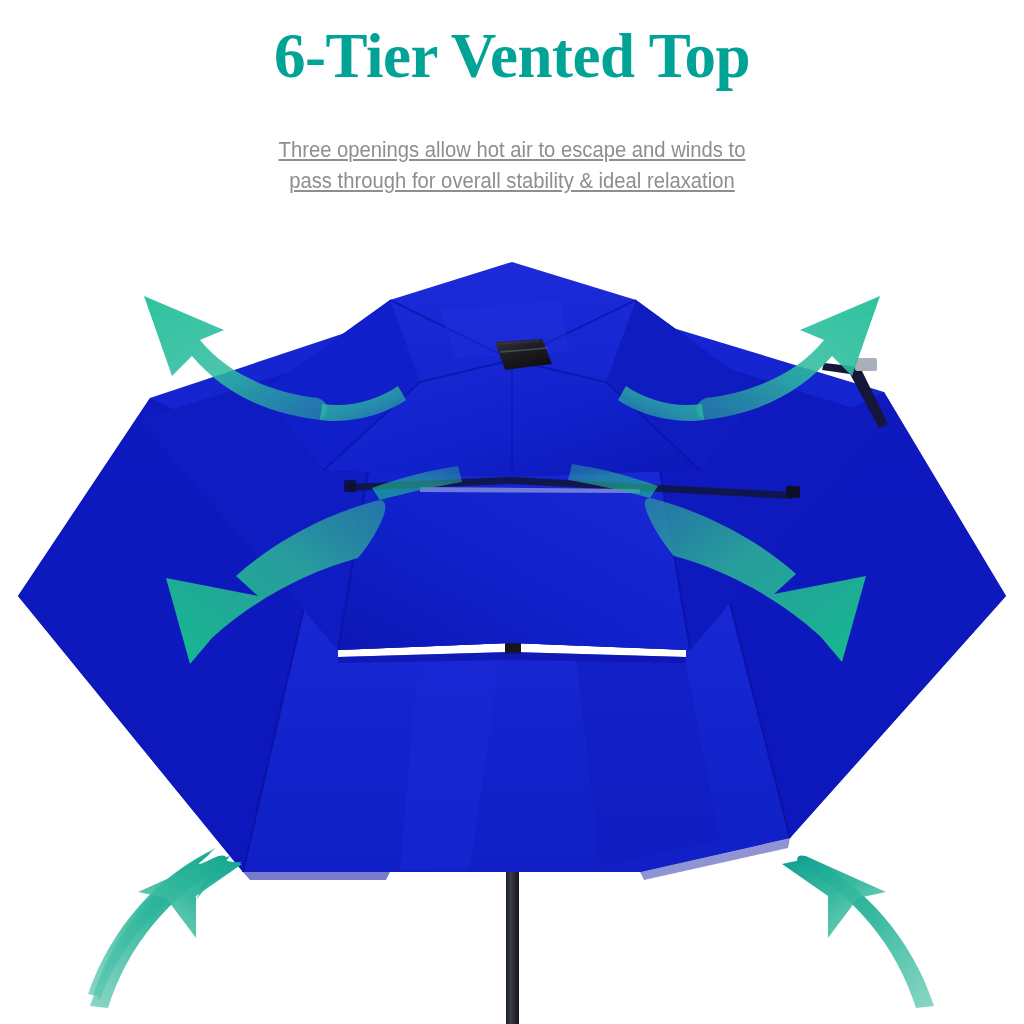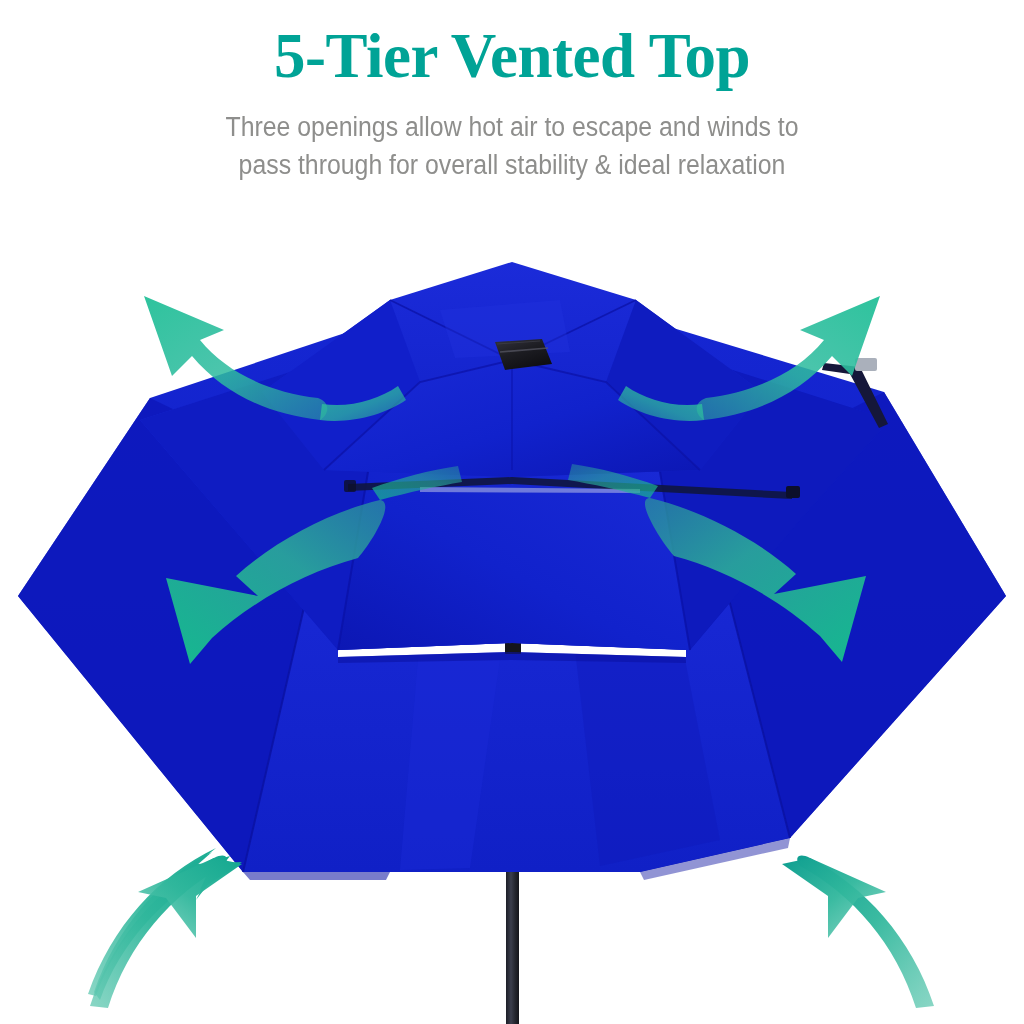--- a/index.html
+++ b/index.html
@@ -29,29 +29,30 @@
     font-weight: 700;
     letter-spacing: -0.5px;
     color: #00a396;
     line-height: 1.15;
     white-space: nowrap;
   }
   .subhead {
     position: absolute;
     left: 50%;
     transform: translateX(-50%);
-    top: 108px;
+    top: 134px;
     width: 940px;
     text-align: center;
     font-family: "Liberation Sans", sans-serif;
-    font-size: 27px;
+    font-size: 22px;
     font-weight: 400;
     color: #8e8e8c;
     line-height: 1.42;
     transform-origin: top center;
+    text-decoration: underline;
   }
   .subhead-inner {
     display: block;
     transform: scaleX(0.92);
   }
 
   
   .scene {
     position: absolute;
     left: 0;
@@ -278,20 +279,20 @@
       <g>
         <path d="M 934,1006
                  C 912,938 864,886 810,858
                  C 798,852 794,858 800,866
                  C 852,894 896,944 916,1008 Z" fill="url(#arrBR)"></path>
         <path d="M 810,858 L 782,864 L 828,896 L 828,938 L 858,898 L 886,892 Z" fill="url(#arrBR)"></path>
       </g>
     </svg>
   </div>
 
-  <div class="headline" style="color: rgb(0, 163, 150);">5-Tier Vented Top</div>
+  <div class="headline" style="color: rgb(0, 163, 150);">6-Tier Vented Top</div>
 
   <div class="subhead" style="color: rgb(142, 142, 140);">
     <span class="subhead-inner">Three openings allow hot air to escape and winds to</span>
     <span class="subhead-inner">pass through for overall stability &amp; ideal relaxation</span>
   </div>
 
 </div>
 
 </body></html>

